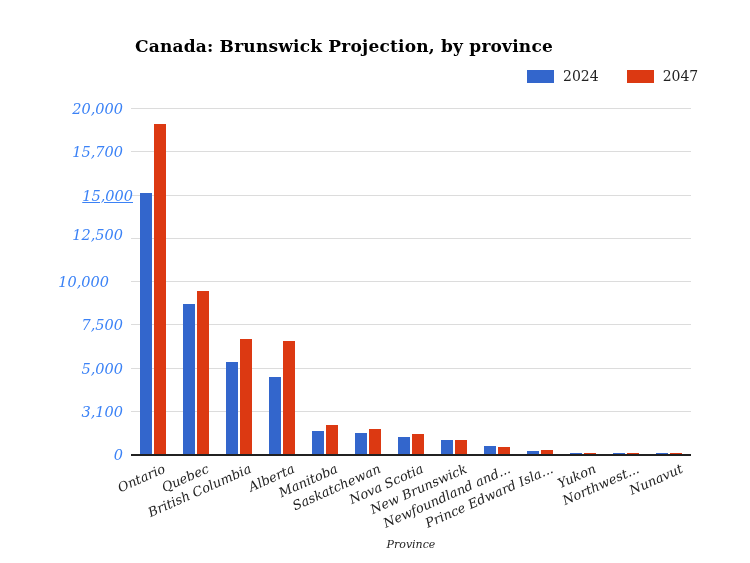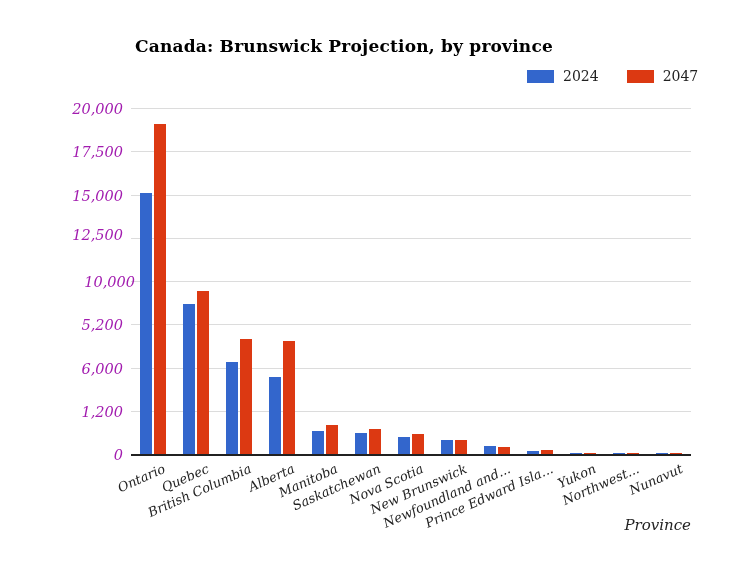--- a/index.html
+++ b/index.html
@@ -26,30 +26,30 @@
   }
   .bar-groups{
     position:absolute;left:0;top:0;width:100%;height:100%;
     display:flex;align-items:flex-end;
   }
   .bar-group{
     flex:1;display:flex;align-items:flex-end;justify-content:center;gap:2px;height:100%;
   }
   .bar{width:12px;}
   .y-tick-label{
-    position:absolute;font-size:14.5px;font-style:italic;color:#a21caf;
+    position:absolute;font-size:14.5px;font-style:italic;color:#3b82f6;
     text-align:right;width:70px;transform:translateY(-50%);white-space:nowrap;
   }
   .x-tick-label{
     position:absolute;font-size:13px;font-style:italic;color:#222;
     white-space:nowrap;transform:rotate(-24deg);transform-origin:100% 0;
   }
   .x-axis-title{
-    position:absolute;left:131px;top:516px;width:560px;text-align:right;
-    font-size:15px;font-style:italic;color:#222;
+    position:absolute;left:131px;top:538px;width:560px;text-align:center;
+    font-size:11px;font-style:italic;color:#222;
   }
 </style>
 </head>
 <body>
 
 <div class="chart-title">Canada: Brunswick Projection, by province</div>
 
 <div class="legend">
   <div class="legend-item">
     <span class="legend-swatch" style="background: rgb(51, 102, 204);"></span>
@@ -123,27 +123,27 @@
       </div>
       <div class="bar-group">
         <div class="bar" style="background: rgb(51, 102, 204); height: 0.8px;"></div>
         <div class="bar" style="background: rgb(220, 57, 18); height: 0.9688px;"></div>
       </div>
     </div>
 </div>
 
 <div id="y-labels">
     <div class="y-tick-label" style="left: 53px; top: 455px;">0</div>
-    <div class="y-tick-label" style="left: 53px; top: 411.75px;">1,200</div>
-    <div class="y-tick-label" style="left: 53px; top: 368.5px;">6,000</div>
-    <div class="y-tick-label" style="left: 53px; top: 325.25px;">5,200</div>
-    <div class="y-tick-label" style="left: 65px; top: 282px;">10,000</div>
+    <div class="y-tick-label" style="left: 53px; top: 411.75px;">3,100</div>
+    <div class="y-tick-label" style="left: 53px; top: 368.5px;">5,000</div>
+    <div class="y-tick-label" style="left: 53px; top: 325.25px;">7,500</div>
+    <div class="y-tick-label" style="left: 39px; top: 282px;">10,000</div>
     <div class="y-tick-label" style="left: 53px; top: 235px;">12,500</div>
-    <div class="y-tick-label" style="left: 53px; top: 195.5px;">15,000</div>
-    <div class="y-tick-label" style="left: 53px; top: 152.25px;">17,500</div>
+    <div class="y-tick-label" style="left: 63px; top: 195.5px; text-decoration: underline;">15,000</div>
+    <div class="y-tick-label" style="left: 53px; top: 152.25px;">15,700</div>
     <div class="y-tick-label" style="left: 53px; top: 109px;">20,000</div>
   </div>
 <div id="x-labels">
     <div class="x-tick-label" style="top: 461px; right: 588.462px;">Ontario</div>
     <div class="x-tick-label" style="top: 461px; right: 545.385px;">Quebec</div>
     <div class="x-tick-label" style="top: 461px; right: 502.308px;">British Columbia</div>
     <div class="x-tick-label" style="top: 461px; right: 459.231px;">Alberta</div>
     <div class="x-tick-label" style="top: 461px; right: 416.154px;">Manitoba</div>
     <div class="x-tick-label" style="top: 461px; right: 373.077px;">Saskatchewan</div>
     <div class="x-tick-label" style="top: 461px; right: 330px;">Nova Scotia</div>

